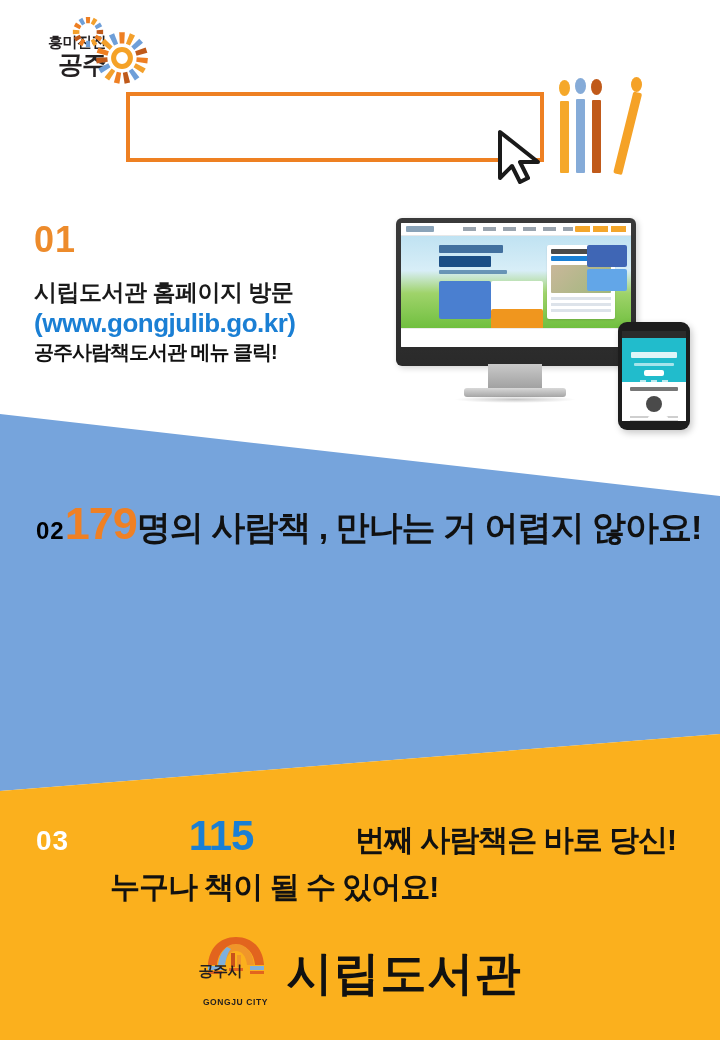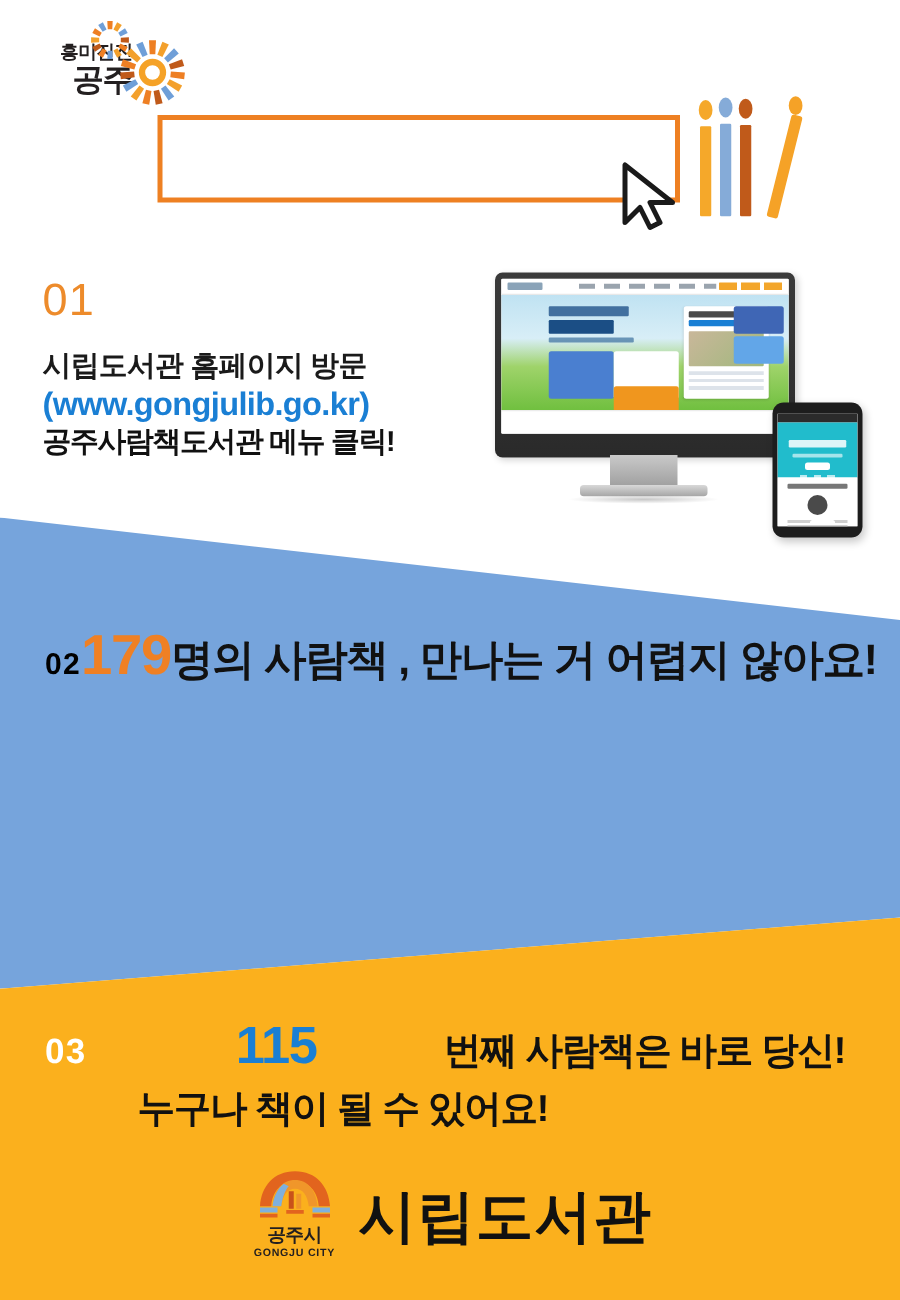--- a/index.html
+++ b/index.html
@@ -160,21 +160,21 @@
 
   
   .step01 {
     position: absolute;
     left: 34px;
     top: 222px;
     width: 350px;
   }
   .step01-num {
     font-size: 36px;
-    font-weight: normal;
+    font-weight: bold;
     color: #ed8b2b;
     line-height: 1;
     letter-spacing: 1px;
   }
   .step01-lines {
     margin-top: 20px;
   }
   .s01-l1 {
     font-size: 23px;
     font-weight: bold;
@@ -183,21 +183,21 @@
     line-height: 1.25;
   }
   .s01-url {
     font-size: 26px;
     font-weight: bold;
     color: #1a7fd4;
     letter-spacing: -0.5px;
     line-height: 1.25;
   }
   .s01-l3 {
-    font-size: 23px;
+    font-size: 20px;
     font-weight: bold;
     color: #111111;
     letter-spacing: -1px;
     line-height: 1.3;
   }
 
   
   .devices {
     position: absolute;
     left: 392px;
@@ -482,23 +482,23 @@
   .bl-emblem {
     position: relative;
     width: 74px;
     height: 80px;
     margin-right: 14px;
   }
   .bl-arch { position: absolute; left: 6px; top: 2px; width: 62px; height: 46px; }
   .bl-city {
     position: absolute;
     left: 0;
-    top: 48px;
+    top: 30px;
     width: 74px;
-    text-align: center;
+    text-align: left;
     font-size: 15px;
     font-weight: bold;
     color: #231f20;
     letter-spacing: -0.5px;
     line-height: 1.05;
   }
   .bl-city-en {
     position: absolute;
     left: 0;
     top: 64px;

